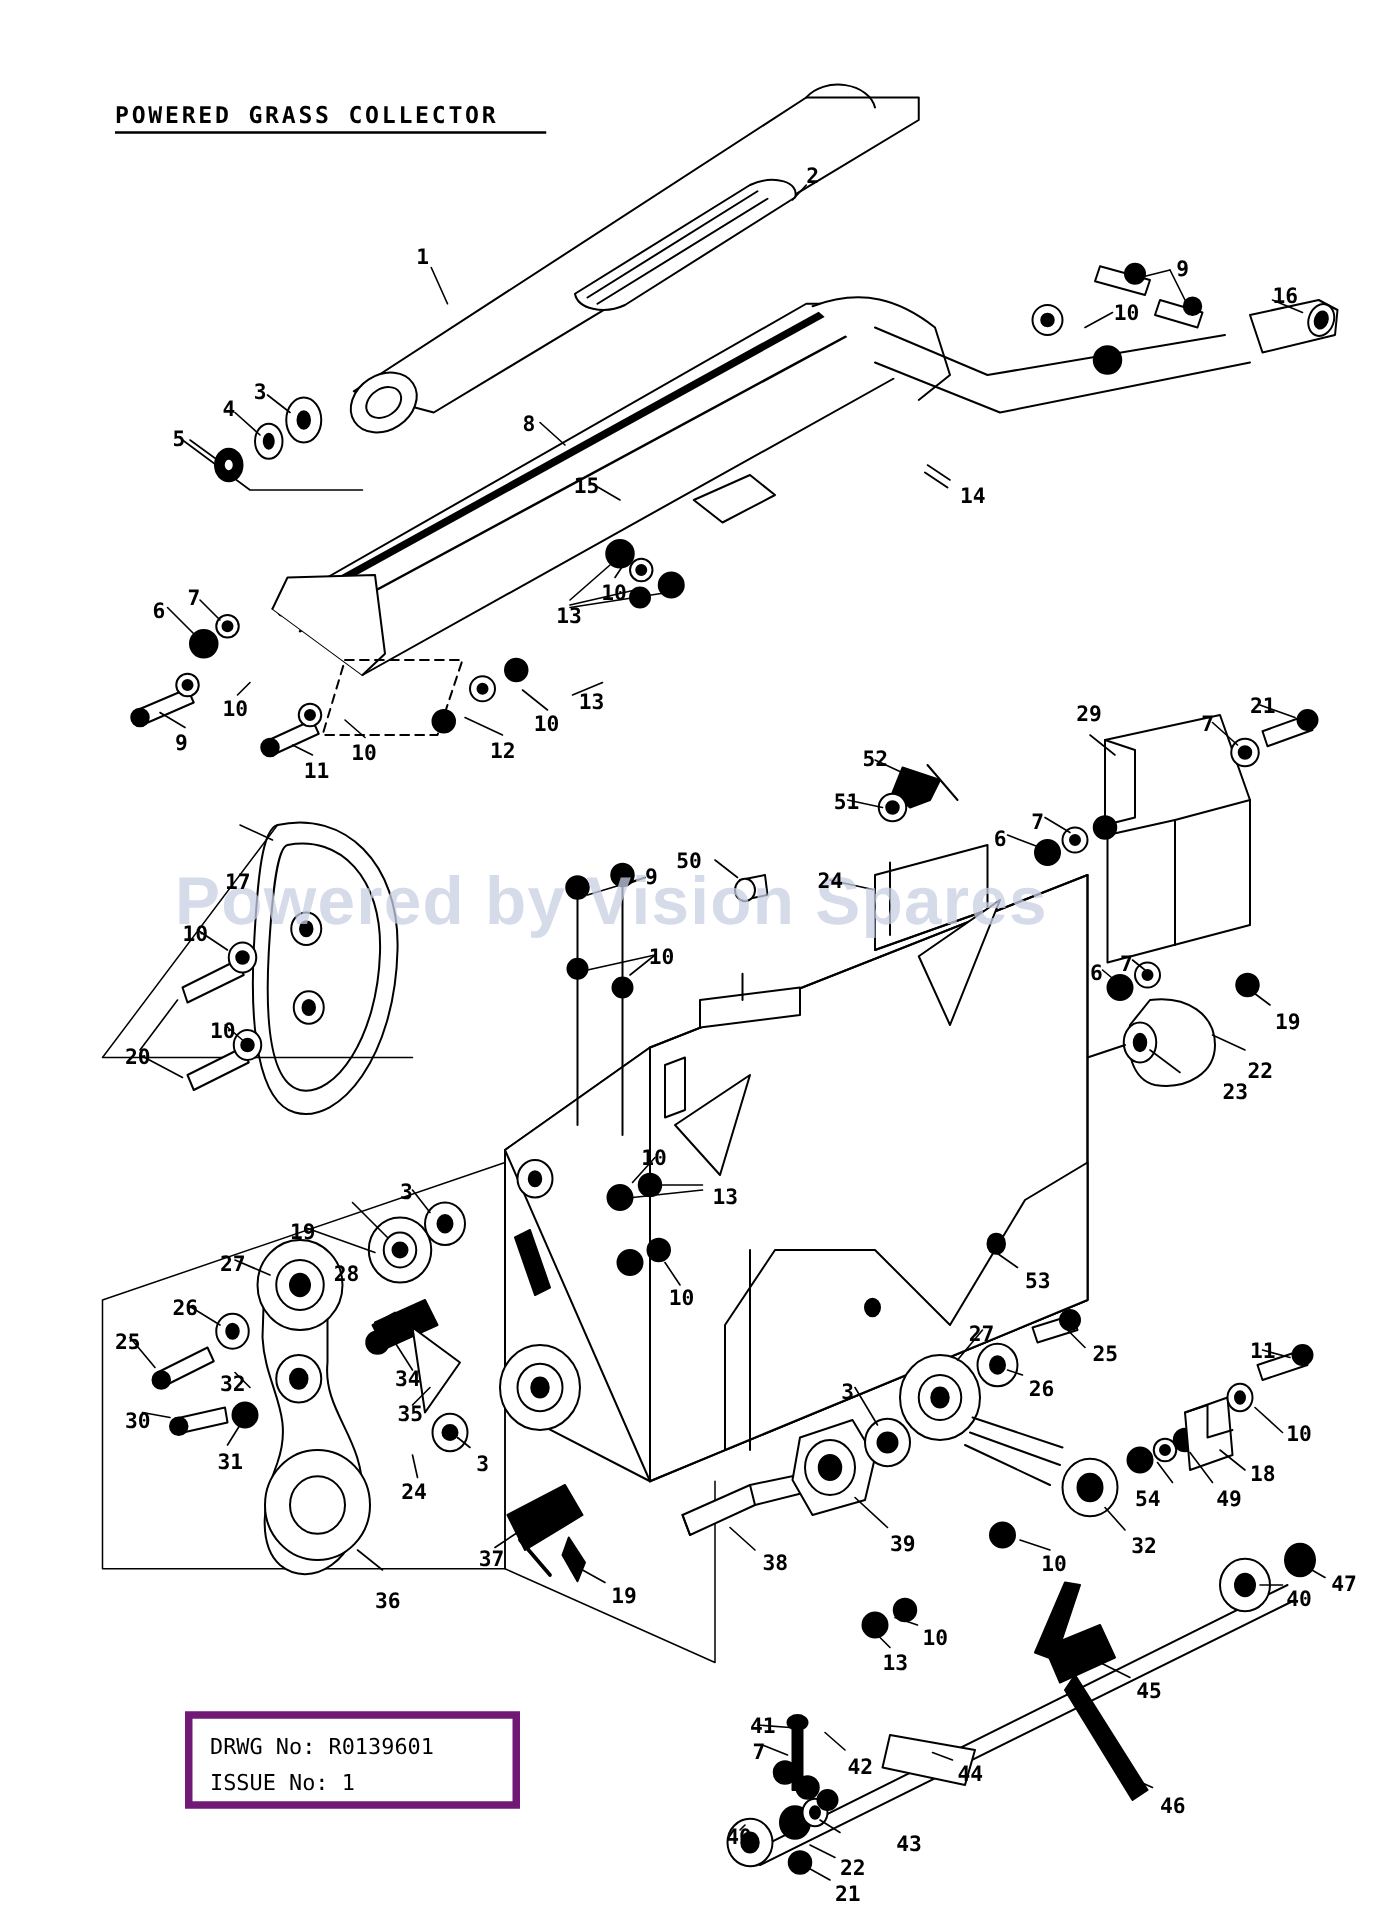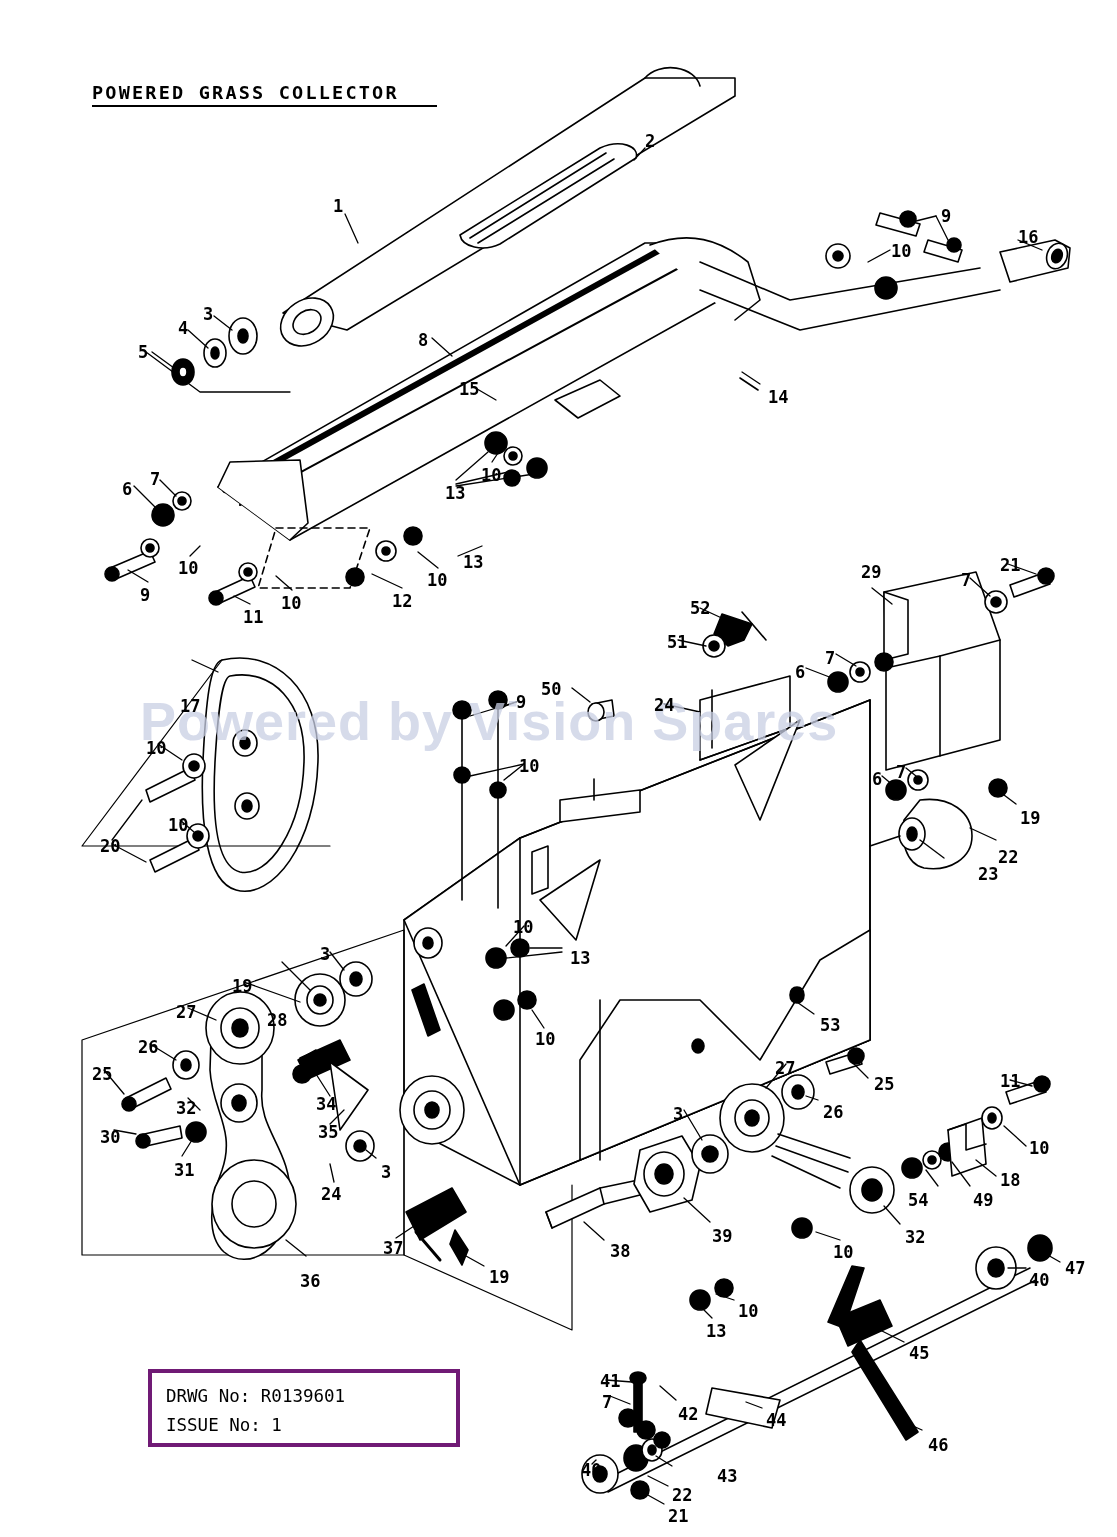--- a/index.html
+++ b/index.html
@@ -60,23 +60,23 @@
     color: #c9cfe4;
     opacity: 0.75;
     letter-spacing: 1px;
     white-space: nowrap;
     pointer-events: none;
   }
   .drwg-box {
     position: absolute;
     left: 148px;
     top: 1369px;
-    width: 312px;
+    width: 268px;
     height: 78px;
-    border: 4px solid #701a75;
+    border: 6px solid #701a75;
     background: #ffffff;
     box-sizing: border-box;
   }
   .drwg-line {
     position: absolute;
     left: 14px;
     font-family: "DejaVu Sans Mono", monospace;
     font-size: 17.5px;
     color: #000000;
     white-space: nowrap;

